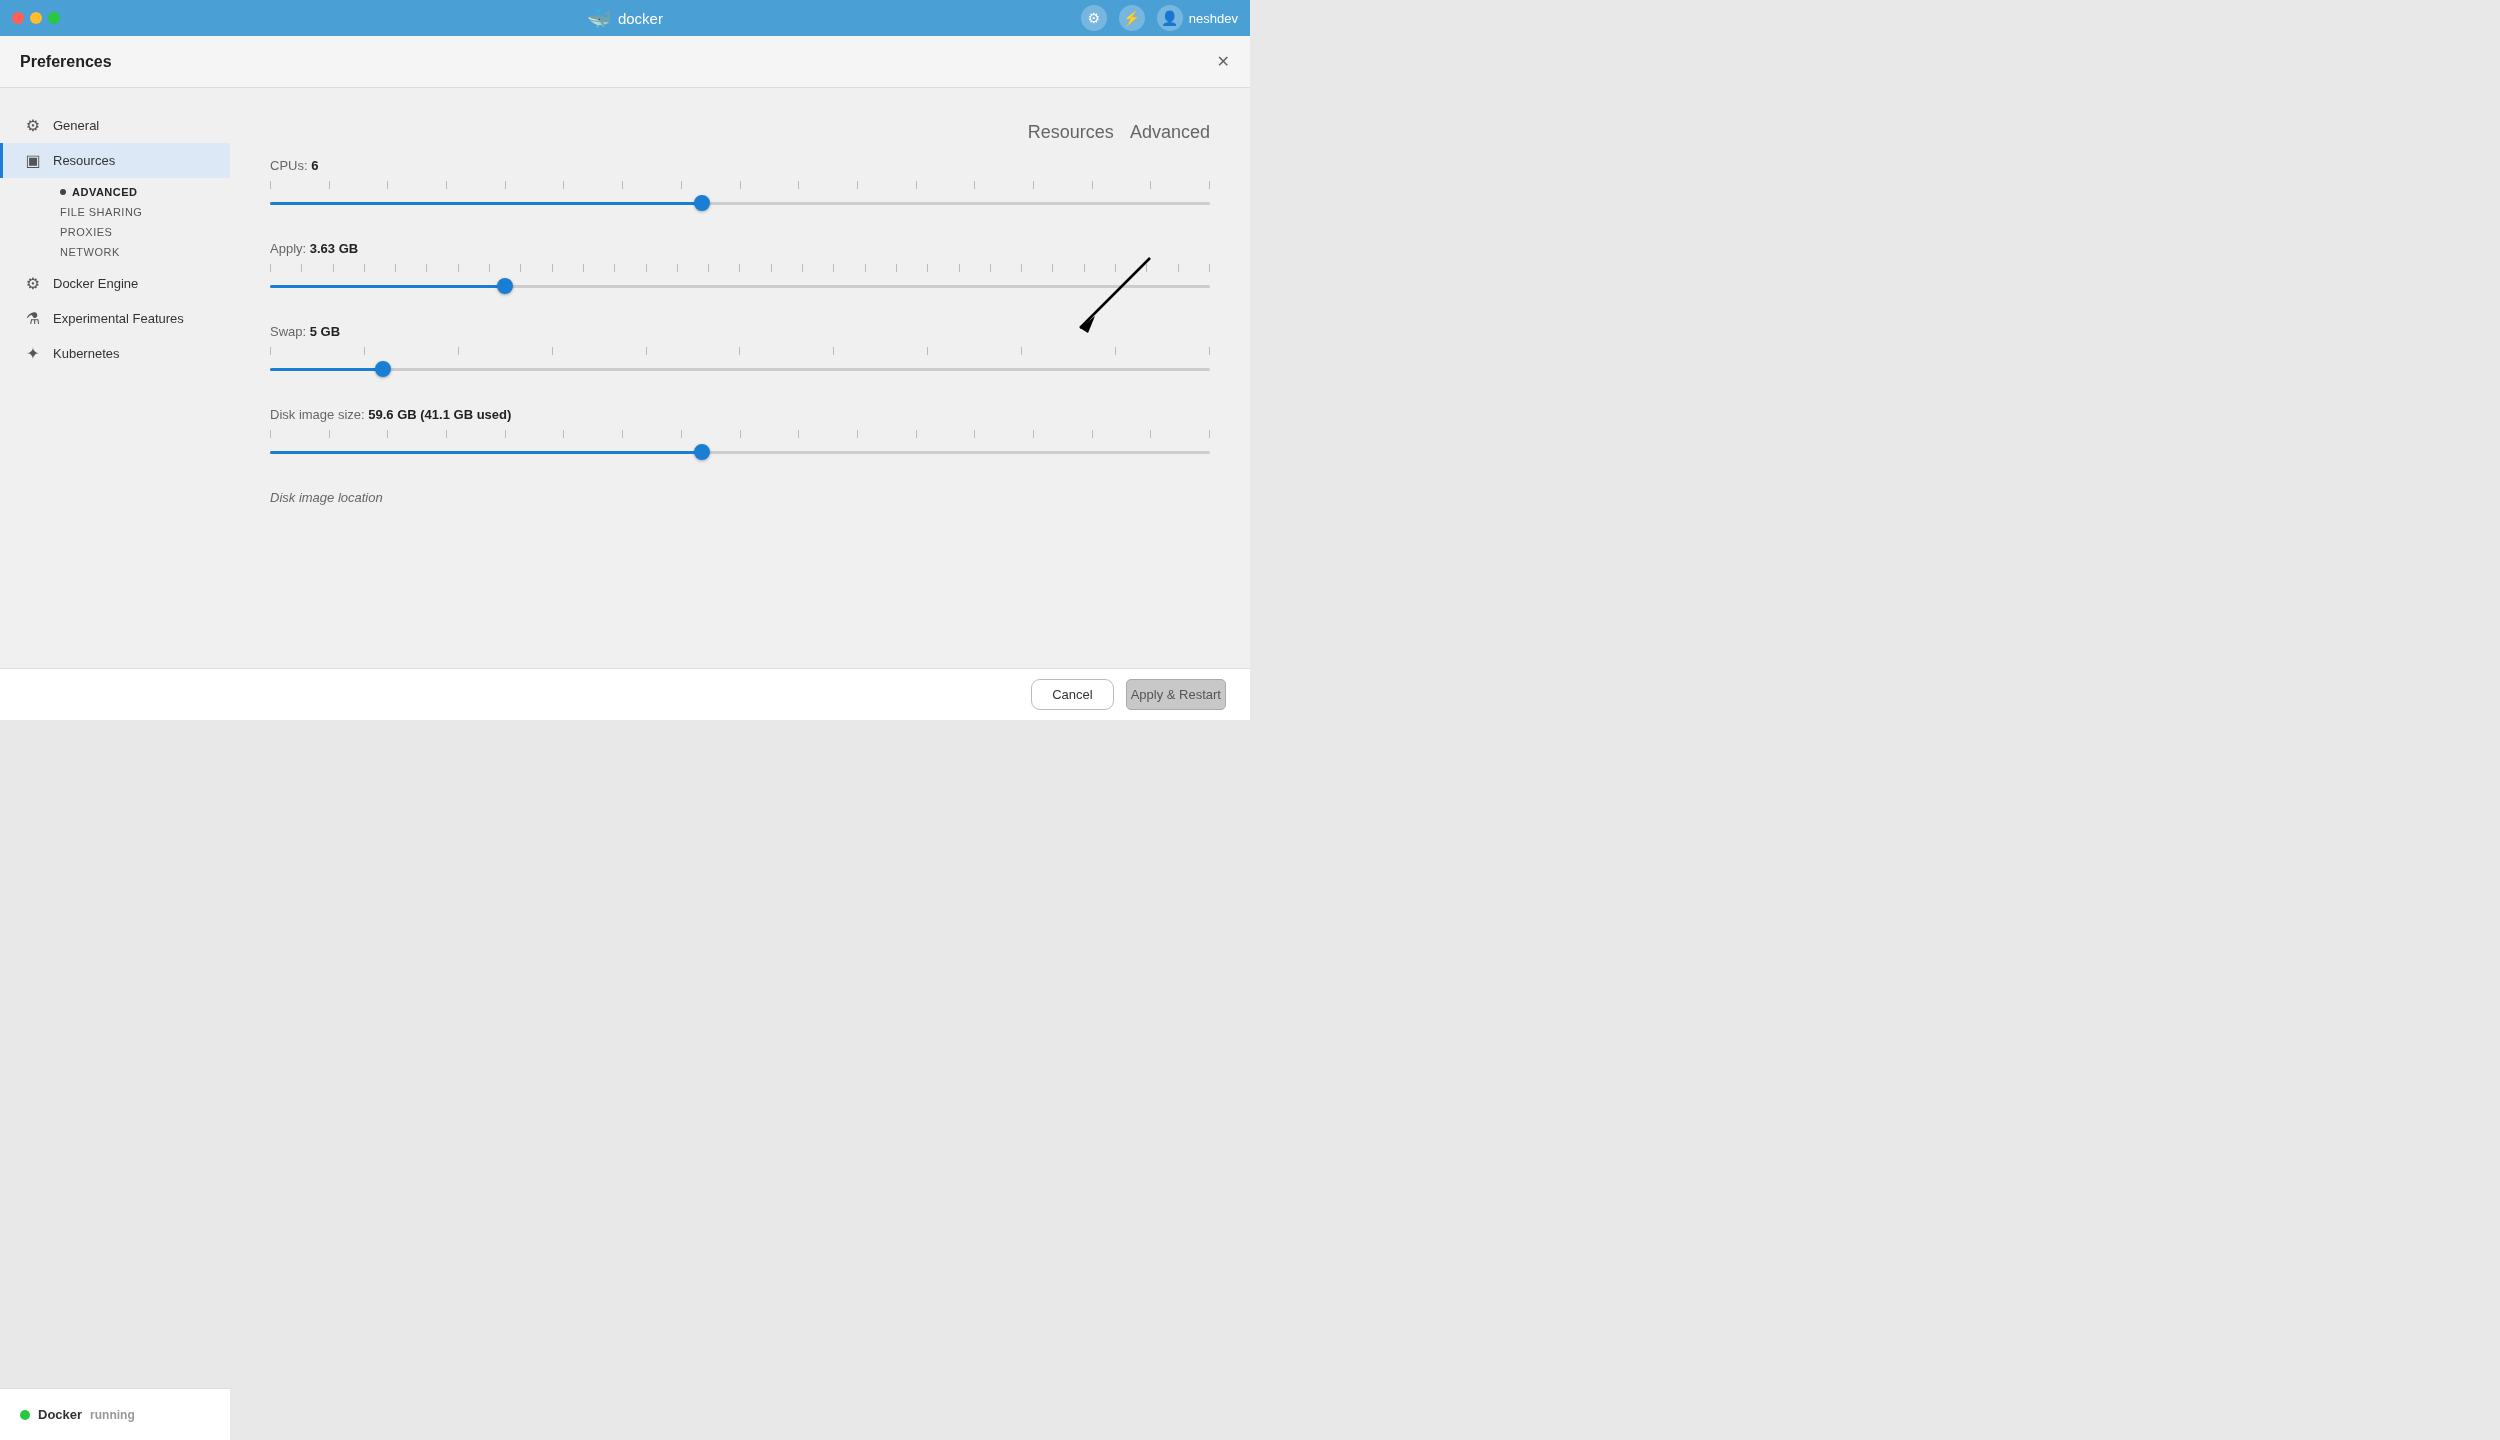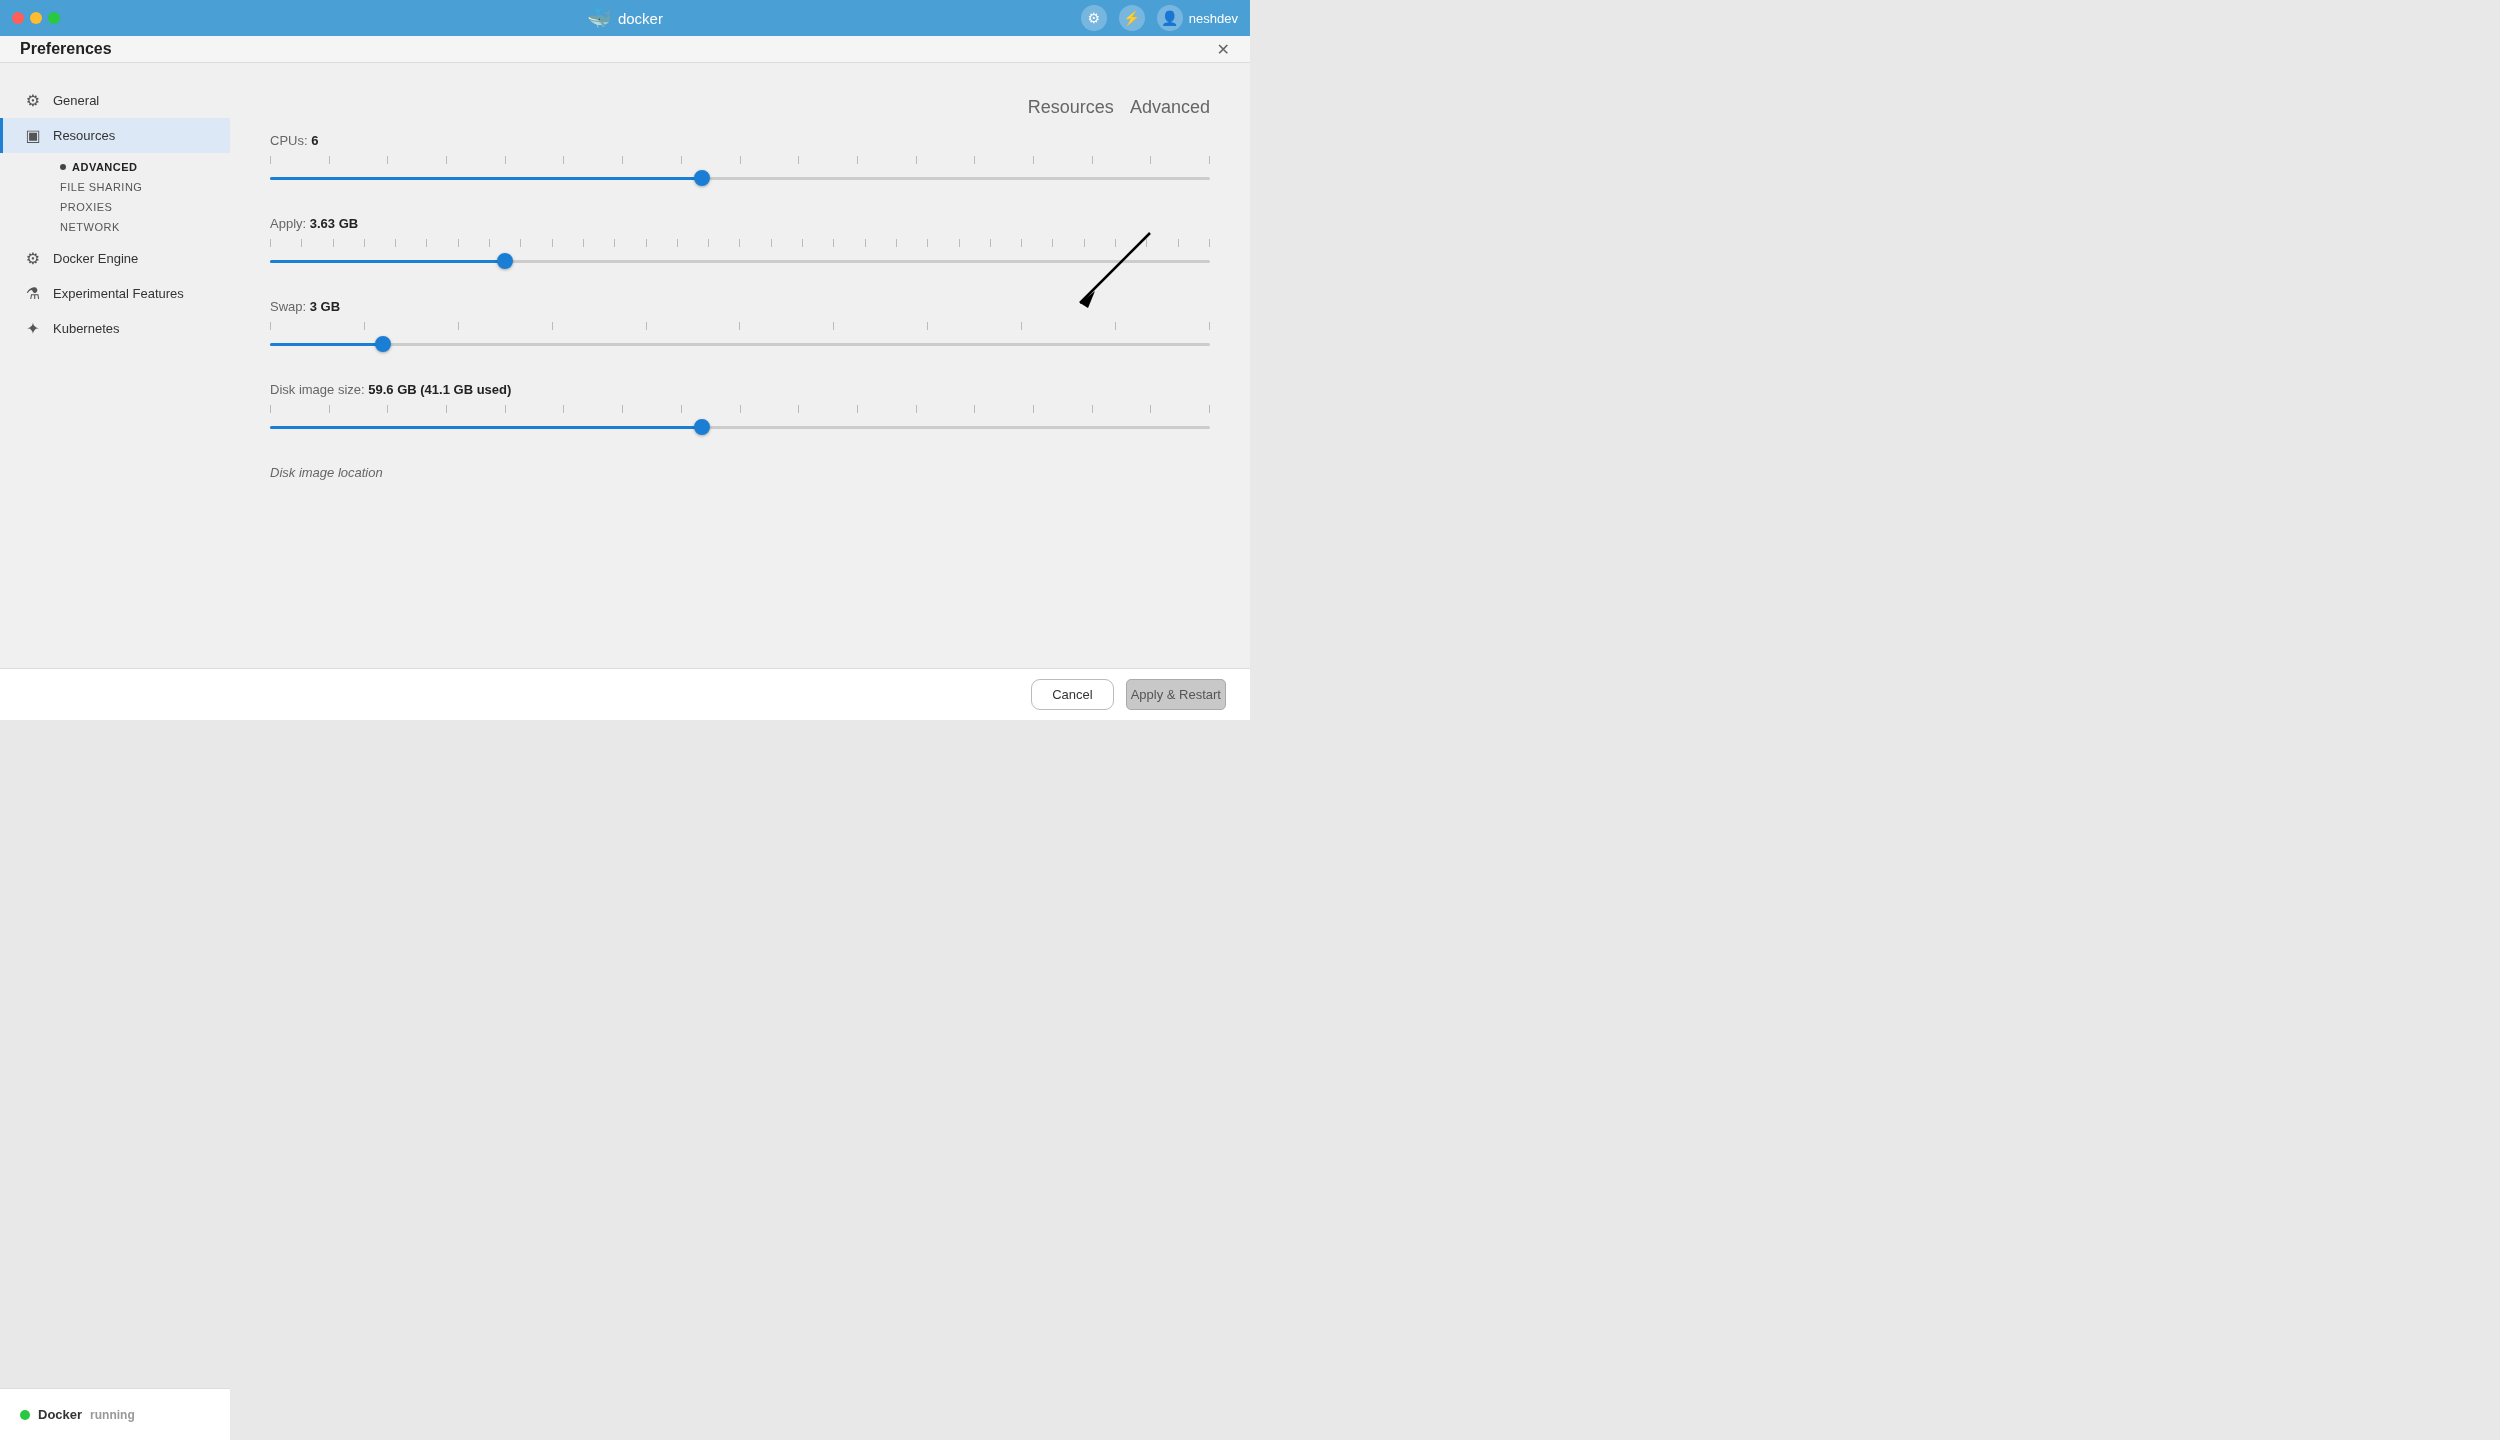--- a/index.html
+++ b/index.html
@@ -52,21 +52,21 @@
     }
 
     
     .preferences-window {
       background: white;
       height: calc(720px - 36px);
       display: flex;
       flex-direction: column;
     }
     .prefs-header {
-      height: 27px;
+      height: 52px;
       background: #f5f5f5;
       border-bottom: 1px solid #ddd;
       display: flex;
       align-items: center;
       justify-content: space-between;
       padding: 0 20px;
     }
     .prefs-title { font-size: 16px; font-weight: 600; color: #222; }
     .close-x { font-size: 16px; color: #666; cursor: pointer; }
 
@@ -437,21 +437,21 @@
             <div class="slider-fill" style="width: 25%"></div>
             <div class="slider-thumb" style="left: 25%"></div>
           </div>
           <input type="range" min="1" max="32" value="8" style="">
         </div>
       </div>
 
       <div class="slider-group">
         <div class="slider-label">
           <span>Swap:</span>
-          <strong>3 GB</strong>
+          <strong>5 GB</strong>
         </div>
         <div class="ticks-row">
           <div class="tick-mark"></div>
             <div class="tick-mark"></div>
             <div class="tick-mark"></div>
           <div class="tick-mark"></div>
             <div class="tick-mark"></div>
             <div class="tick-mark"></div>
           <div class="tick-mark"></div>
             <div class="tick-mark"></div>

